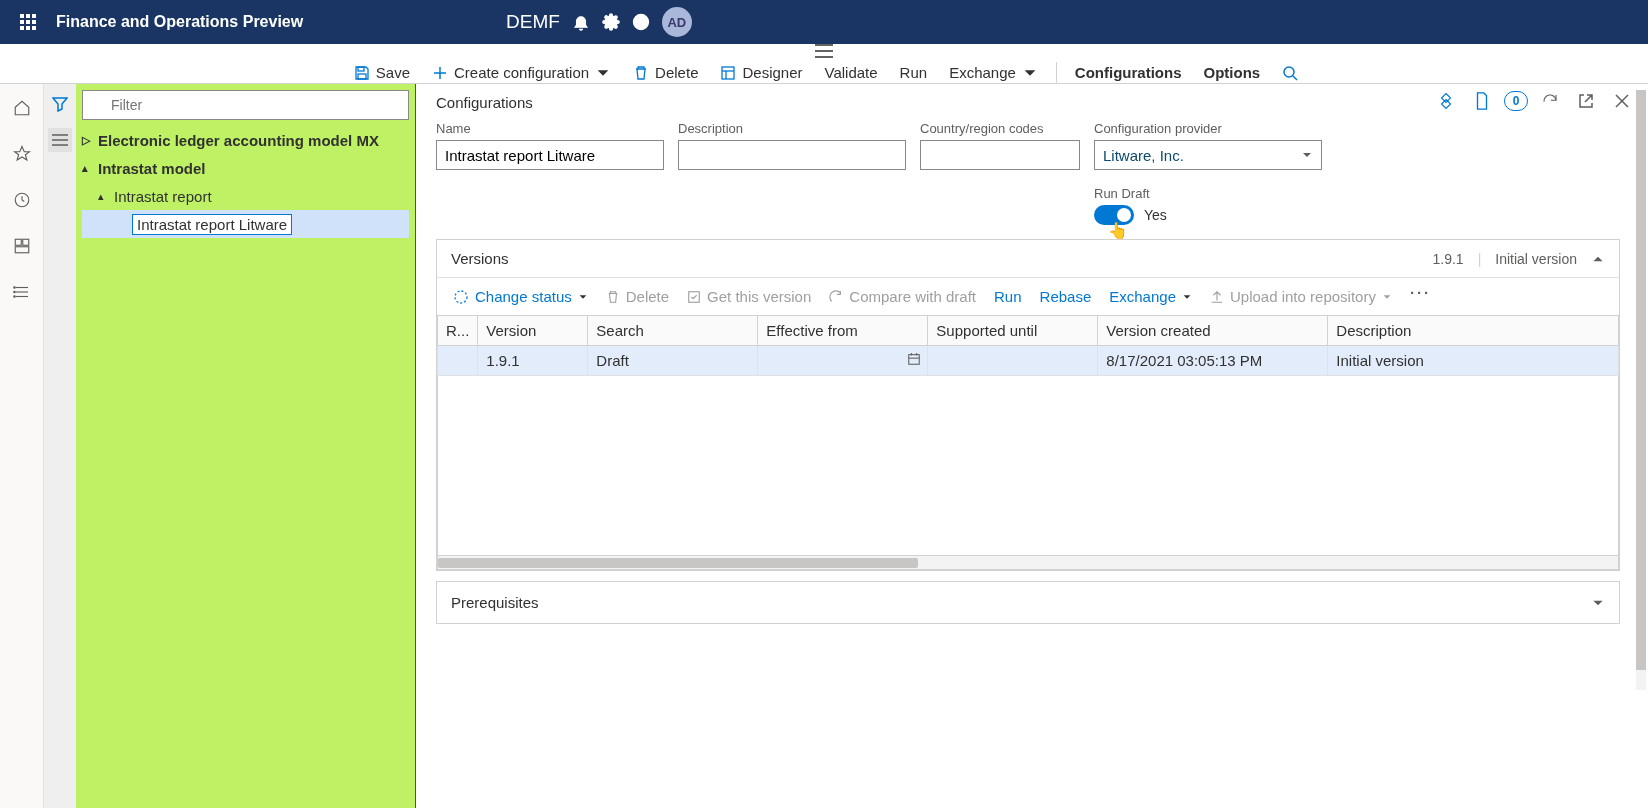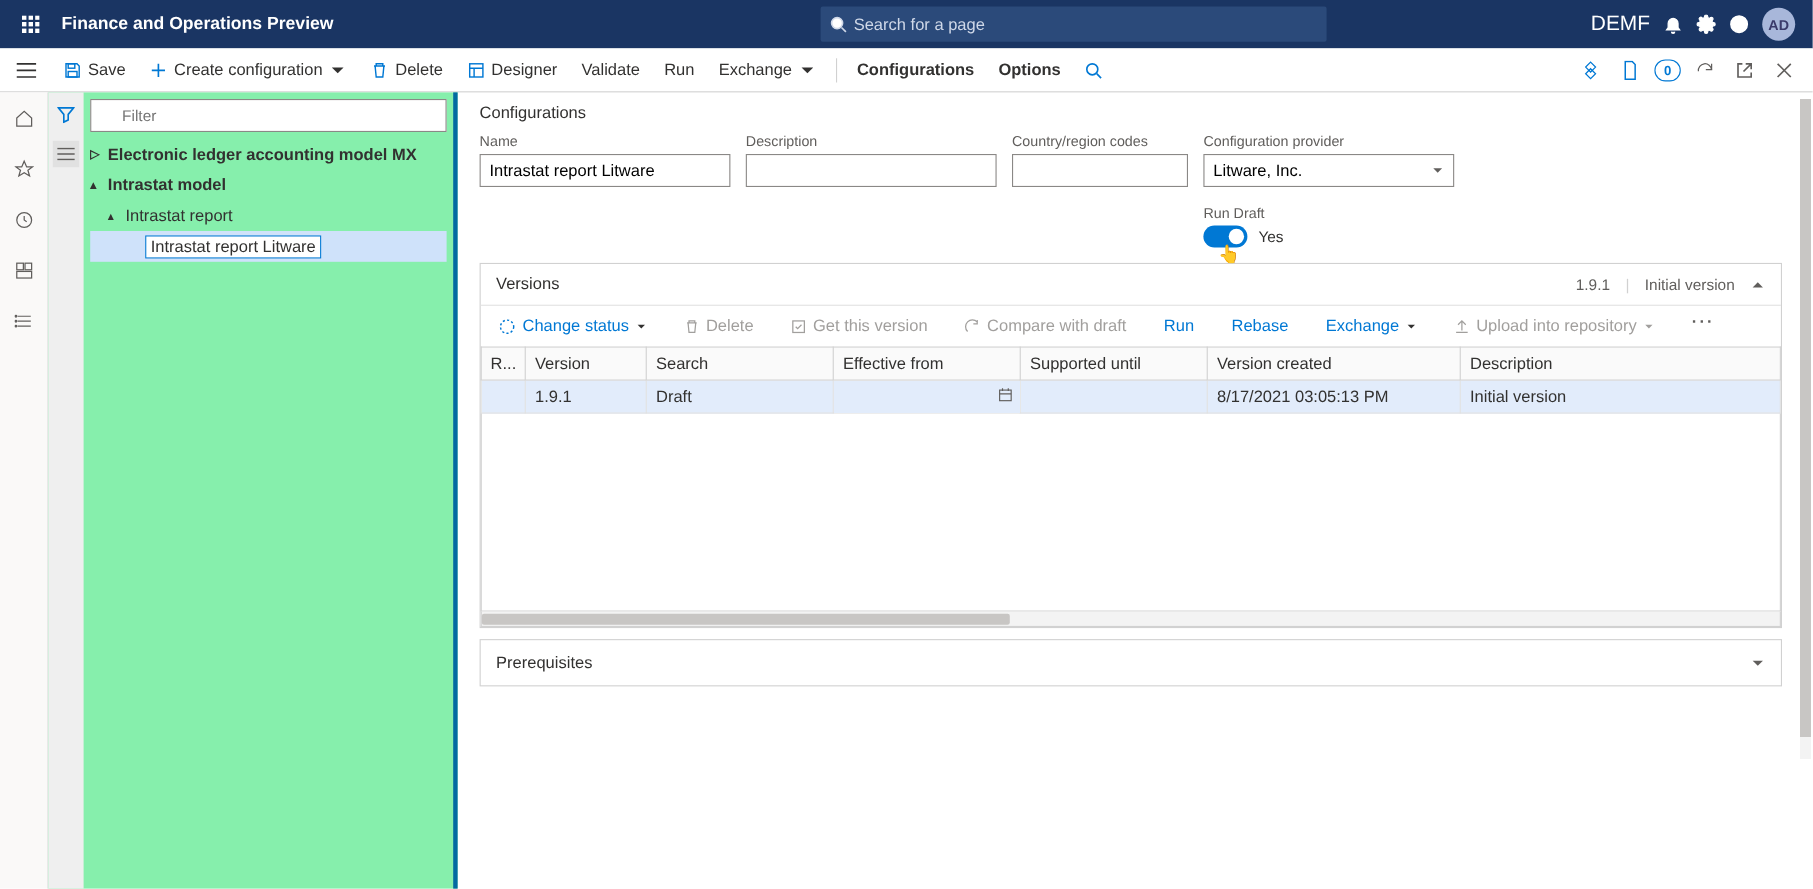--- a/index.html
+++ b/index.html
@@ -11,39 +11,39 @@
 .topbar-title { font-size: 16px; font-weight: 600; margin-left: 8px; flex: 0 0 450px; }
 .search-wrap { flex: 1; display:flex; justify-content:center; }
 .search-box { background:#2b4a7a; height: 32px; width: 460px; border-radius:2px; display:flex; align-items:center; padding: 0 8px; color:#cfd8e8;}
 .search-box span { margin-left: 6px; font-size: 15px;}
 .topbar-right { display:flex; align-items:center; gap:12px; padding-right: 8px;}
 .topbar-right .txt { font-size: 19px;}
 .avatar { width: 30px; height: 30px; border-radius: 50%; background:#a8b7da; color:#3a3a6a; display:flex; align-items:center; justify-content:center; font-size: 13px; font-weight:600;}
 .topbar svg { fill:#fff; }
 
 
-.actionbar { height: 40px; border-bottom: 1px solid #d1d1d1; display:flex; align-items:center; padding: 0 4px; background:#fff;}
+.actionbar { height: 40px; border-bottom: 1px solid #d1d1d1; display:flex; align-items:center; padding: 0 4px; background:#fff;flex-direction:column;}
 .hamburger { width: 40px; display:flex; justify-content:center;}
 .actions { display:flex; align-items:center; gap: 2px; margin-left: 4px;}
 .action-btn { display:flex; align-items:center; gap:6px; padding: 6px 10px; font-size: 15px; color:#323130; border:none; background:none; cursor:pointer; white-space:nowrap;}
 .action-btn svg { width:16px; height:16px; }
 .action-sep { width:1px; height: 22px; background:#d1d1d1; margin: 0 6px; }
 .action-btn.bold { font-weight:600;}
 .actionbar-right { margin-left:auto; display:flex; align-items:center; gap:8px; padding-right: 8px;}
 .ar-btn { width:28px; height:28px; display:flex; align-items:center; justify-content:center; color:#605e5c; cursor:pointer;}
 .ar-btn.blue { color:#0078d4;}
 .badge { width:24px; height:20px; border:1px solid #0078d4; border-radius:10px; color:#0078d4; font-size:12px; font-weight:600; display:flex; align-items:center; justify-content:center;}
 
 
 .body-row { display:flex; height: calc(808px - 44px - 40px);}
 .left-rail { width: 44px; border-right:1px solid #e1e1e1; display:flex; flex-direction:column; align-items:center; padding-top:10px; gap:18px; background:#faf9f8;}
 .left-rail .rail-btn { width:28px; height:28px; display:flex; align-items:center; justify-content:center; color:#605e5c; cursor:pointer;}
 
 
-.nav-side { width: 372px; border-right:4px solid #0369a1; display:flex; background:#86efac;}
+.nav-side { width: 372px; border-right:1px solid #0369a1; display:flex; background:#bef264;}
 .vert-strip { width:32px; background:#efefef; display:flex; flex-direction:column; align-items:center; padding-top:8px; gap:12px;}
 .vstrip-btn { width:24px; height:24px; display:flex; align-items:center; justify-content:center; color:#0078d4; cursor:pointer;}
 .vstrip-btn.active { background:#e1e1e1;}
 .nav-main { flex:1; padding: 6px;}
 .filter-input { width:100%; height:30px; border:1px solid #8a8886; padding: 0 8px 0 28px; font-size:14px; background:#fff; position:relative;}
 .filter-wrap { position:relative; margin-bottom:6px;}
 .filter-wrap svg { position:absolute; left:6px; top:7px; width:14px; height:14px; fill:#8a8886;}
 .tree { font-size: 15px;}
 .tree-row { display:flex; align-items:center; height:28px; cursor:pointer; padding-left:0;}
 .tree-toggle { width:16px; font-size:11px;}
@@ -53,31 +53,31 @@
 .indent-1 { padding-left: 16px; }
 .indent-2 { padding-left: 34px; }
 
 
 .main { flex:1; overflow-y:auto; padding: 10px 28px 10px 20px; position:relative;}
 .page-title { font-size:15px; color:#323130; margin-bottom:10px;}
 .field-row { display:flex; gap:14px; margin-bottom:14px;}
 .field { display:flex; flex-direction:column; gap:4px;}
 .field label { font-size:13px; color:#605e5c;}
 .field input, .field select, .field .select-div { height:30px; border:1px solid #8a8886; padding: 0 8px; font-size:15px; background:#fff;}
-.field .select-div { width: 228px; display:flex; align-items:center; justify-content:space-between; color:#000000;}
+.field .select-div { width: 228px; display:flex; align-items:center; justify-content:space-between; color:#0c4a6e;}
 .toggle-row { display:flex; align-items:center; gap:10px;}
 .toggle { width:40px; height:20px; border-radius:10px; background:#0078d4; position:relative; cursor:pointer;}
 .toggle .knob { width:14px; height:14px; border-radius:50%; background:#fff; position:absolute; right:3px; top:3px;}
 .cursor-hand { position:absolute; top: 16px; left: 14px; font-size:16px;}
 
 
 .section { border:1px solid #d1d1d1; margin-top:10px; background:#fff;}
 .section-head { display:flex; align-items:center; justify-content:space-between; padding: 10px 14px; font-size:15px;}
 .section-head .sh-right { display:flex; align-items:center; gap:14px; color:#605e5c; font-size:14px;}
-.section-toolbar { display:flex; align-items:flex-start; gap:22px; padding: 6px 10px; border-top:1px solid #e1e1e1; font-size:15px; flex-wrap:nowrap;}
+.section-toolbar { display:flex; align-items:flex-start; gap:6px; padding: 6px 10px; border-top:1px solid #e1e1e1; font-size:15px; flex-wrap:nowrap;}
 .tb-btn { display:flex; align-items:center; gap:6px; padding: 4px 6px; cursor:pointer; white-space:nowrap;}
 .tb-btn.blue { color:#0078d4;}
 .tb-btn.grey { color:#a19f9d;}
 .ellipsis { color:#605e5c; letter-spacing:2px; font-weight:bold; padding: 0 6px;}
 
 
 .grid { position:relative;}
 table.versions { width:100%; border-collapse:collapse; font-size:15px;}
 table.versions th { text-align:left; font-weight:400; color:#323130; border:1px solid #d1d1d1; padding: 6px 8px; background:#fafafa; height:30px;}
 table.versions td { border:1px solid #e1e1e1; padding: 6px 8px; height:30px;}
@@ -108,29 +108,20 @@
         <rect x="12" y="0" width="4" height="4"></rect>
         <rect x="0" y="6" width="4" height="4"></rect>
         <rect x="6" y="6" width="4" height="4"></rect>
         <rect x="12" y="6" width="4" height="4"></rect>
         <rect x="0" y="12" width="4" height="4"></rect>
         <rect x="6" y="12" width="4" height="4"></rect>
         <rect x="12" y="12" width="4" height="4"></rect>
       </svg>
   </div>
   <div class="topbar-title">Finance and Operations Preview</div>
-  <div class="search-wrap">
-    <div class="search-box">
-      <svg width="16" height="16" viewBox="0 0 16 16" fill="none" stroke="#cfd8e8" stroke-width="1.5">
-          <circle cx="7" cy="7" r="5"></circle>
-          <line x1="11" y1="11" x2="15" y2="15"></line>
-        </svg>
-      <span>Search for a page</span>
-    </div>
-  </div>
   <div class="topbar-right">
     <span class="txt">DEMF</span>
     <span>
         <svg width="18" height="18" viewBox="0 0 24 24" fill="none" stroke="#fff" stroke-width="1.5">
           <path d="M18 16v-5a6 6 0 10-12 0v5l-2 3h16l-2-3zM10 21a2 2 0 004 0"></path>
         </svg>
       </span>
     <span>
         <svg width="18" height="18" viewBox="0 0 24 24" fill="none" stroke="#fff" stroke-width="1.5">
           <circle cx="12" cy="12" r="3"></circle>

